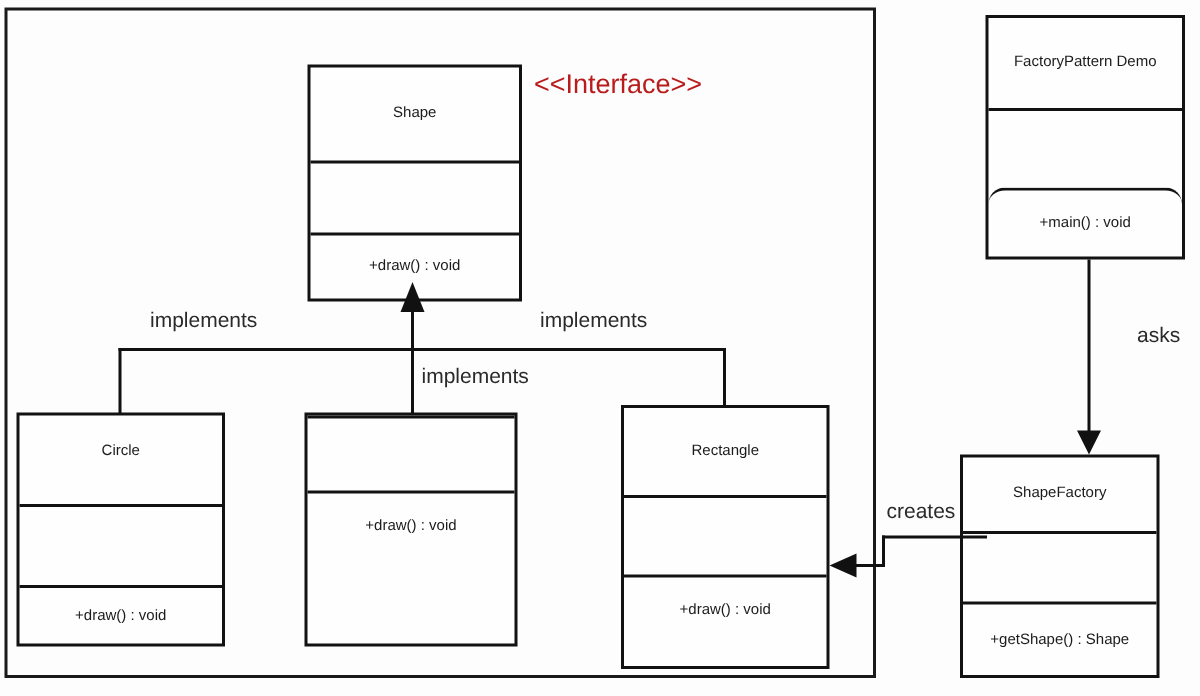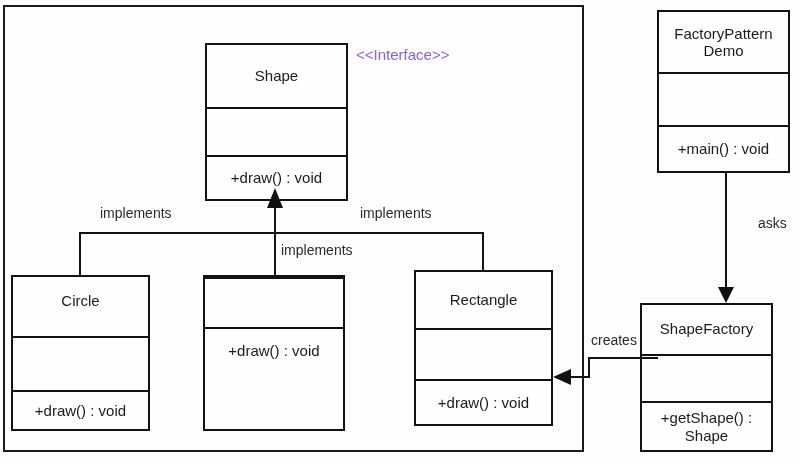--- a/index.html
+++ b/index.html
@@ -37,21 +37,21 @@
     display: flex;
     flex-direction: column;
   }
   .uml-compartment {
     box-sizing: border-box;
     display: flex;
     align-items: center;
     justify-content: center;
     text-align: center;
     color: #1b1b1b;
-    font-size: 15px;
+    font-size: 10px;
     line-height: 1.18;
     padding: 2px 4px;
     overflow: hidden;
   }
   .uml-compartment.divider-top {
     border-top: 2px solid #121212;
   }
   .compartment-name   { }
   .compartment-attrs  { }
   .compartment-ops    { }
@@ -59,22 +59,22 @@
   
   .edge-label {
     position: absolute;
     font-size: 14px;
     color: #2a2a2a;
     white-space: nowrap;
     background: transparent;
   }
   .stereotype-label {
     position: absolute;
-    font-size: 15px;
-    color: #8b5cf6;
+    font-size: 18px;
+    color: #b91c1c;
     white-space: nowrap;
   }
   
   .conn {
     position: absolute;
     background: #111111;
   }
   .conn-v { width: 2px; }
   .conn-h { height: 2px; }
 
@@ -106,30 +106,30 @@
     <div class="uml-compartment compartment-name" style="height:56px;">Circle</div>
     <div class="uml-compartment compartment-attrs divider-top" style="height:50px;"></div>
     <div class="uml-compartment compartment-ops divider-top" style="height:46px;">+draw() : void</div>
   </div>
 
   <div class="uml-box" style="left:203px; top:275px; width:142px; height:156px;">
     <div class="uml-compartment compartment-attrs divider-top" style="height:50px;"></div>
     <div class="uml-compartment compartment-ops divider-top" style="height:46px;">+draw() : void</div>
   </div>
 
-  <div class="uml-box" style="left:414px; top:270px; width:139px; height:156px;">
+  <div class="uml-box" style="left:414px; top:270px; width:139px; height:176px;">
     <div class="uml-compartment compartment-name" style="height:58px;">Rectangle</div>
     <div class="uml-compartment compartment-attrs divider-top" style="height:53px;"></div>
     <div class="uml-compartment compartment-ops divider-top" style="height:46px;">+draw() : void</div>
   </div>
 
   <div class="uml-box" style="left:657px; top:10px; width:133px; height:163px;">
     <div class="uml-compartment compartment-name" style="height:62px;">FactoryPattern Demo</div>
     <div class="uml-compartment compartment-attrs divider-top" style="height:54px;"></div>
-    <div class="uml-compartment compartment-ops divider-top" style="height:47px;">+main() : void</div>
+    <div class="uml-compartment compartment-ops divider-top" style="height:47px;border-radius:11px;">+main() : void</div>
   </div>
 
   <div class="uml-box" style="left:640px; top:303px; width:133px; height:149px;">
     <div class="uml-compartment compartment-name" style="height:50px;">ShapeFactory</div>
     <div class="uml-compartment compartment-attrs divider-top" style="height:49px;"></div>
     <div class="uml-compartment compartment-ops divider-top" style="height:50px;">+getShape() : Shape</div>
   </div>
 
   <div class="conn conn-v" style="left:274px; top:196px; height:80px;"></div>
 

